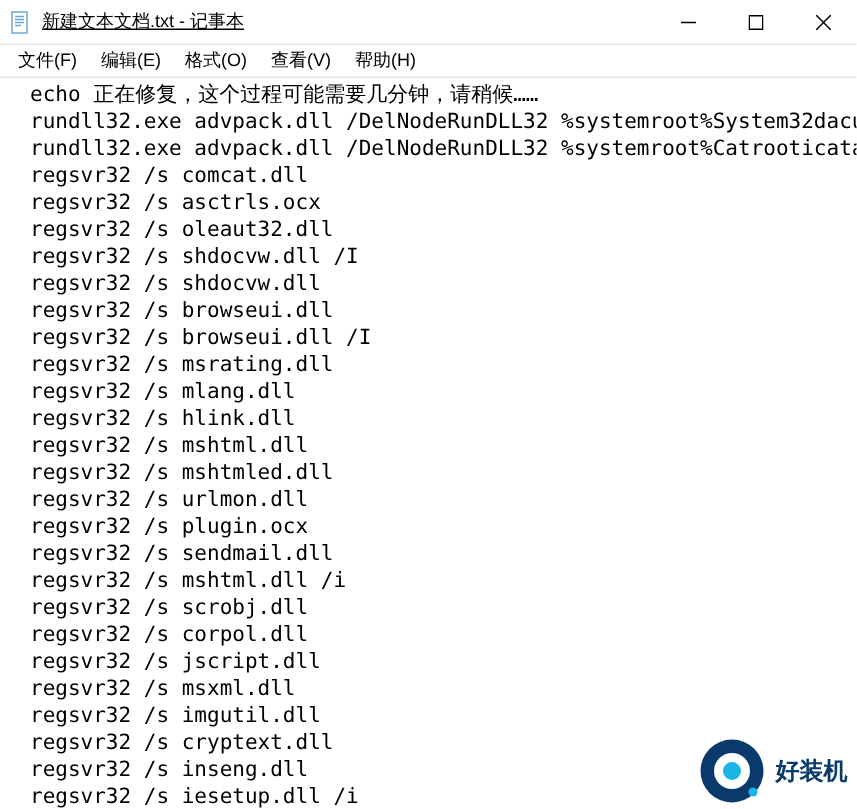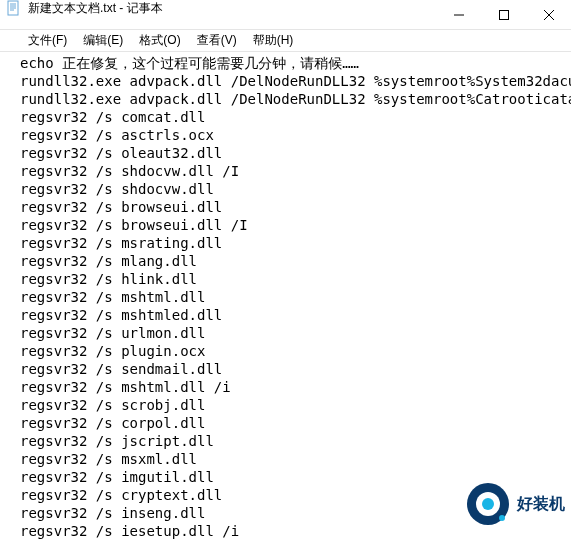--- a/index.html
+++ b/index.html
@@ -10,22 +10,23 @@
       width: 571px;
       height: 539px;
       overflow: hidden;
       position: relative;
     }
     .titlebar {
       height: 30px;
       background: #fff;
       border-bottom: 1px solid #e5e5e5;
       display: flex;
-      align-items: flex-start;
+      align-items: center;
       padding-left: 6px;
+      text-decoration: underline;
     }
     .app-icon {
       width: 16px;
       height: 16px;
       margin-right: 6px;
       display: inline-flex;
       align-items: center;
       justify-content: center;
     }
     .title-text {
@@ -44,21 +45,21 @@
       justify-content: center;
       color: #000;
       font-size: 10px;
     }
     .title-btn svg { pointer-events: none; }
     .menubar {
       height: 22px;
       background: #fff;
       display: flex;
       align-items: center;
-      padding-left: 20px;
+      padding-left: 4px;
       border-bottom: 1px solid #e5e5e5;
     }
     .menu-item {
       padding: 2px 8px;
       font-size: 12px;
       color: #000;
       cursor: default;
     }
     .text-area {
       width: 100%;
@@ -71,21 +72,21 @@
       white-space: pre;
       color: #000;
       background: #fff;
       border: none;
       outline: none;
       margin-left: 16px;
     }
     .watermark {
       position: absolute;
       right: 6px;
-      bottom: 14px;
+      bottom: 4px;
       display: flex;
       align-items: center;
       gap: 8px;
       pointer-events: none;
     }
     .wm-circle {
       width: 42px;
       height: 42px;
       border-radius: 50%;
       background: #0a3a6b;

